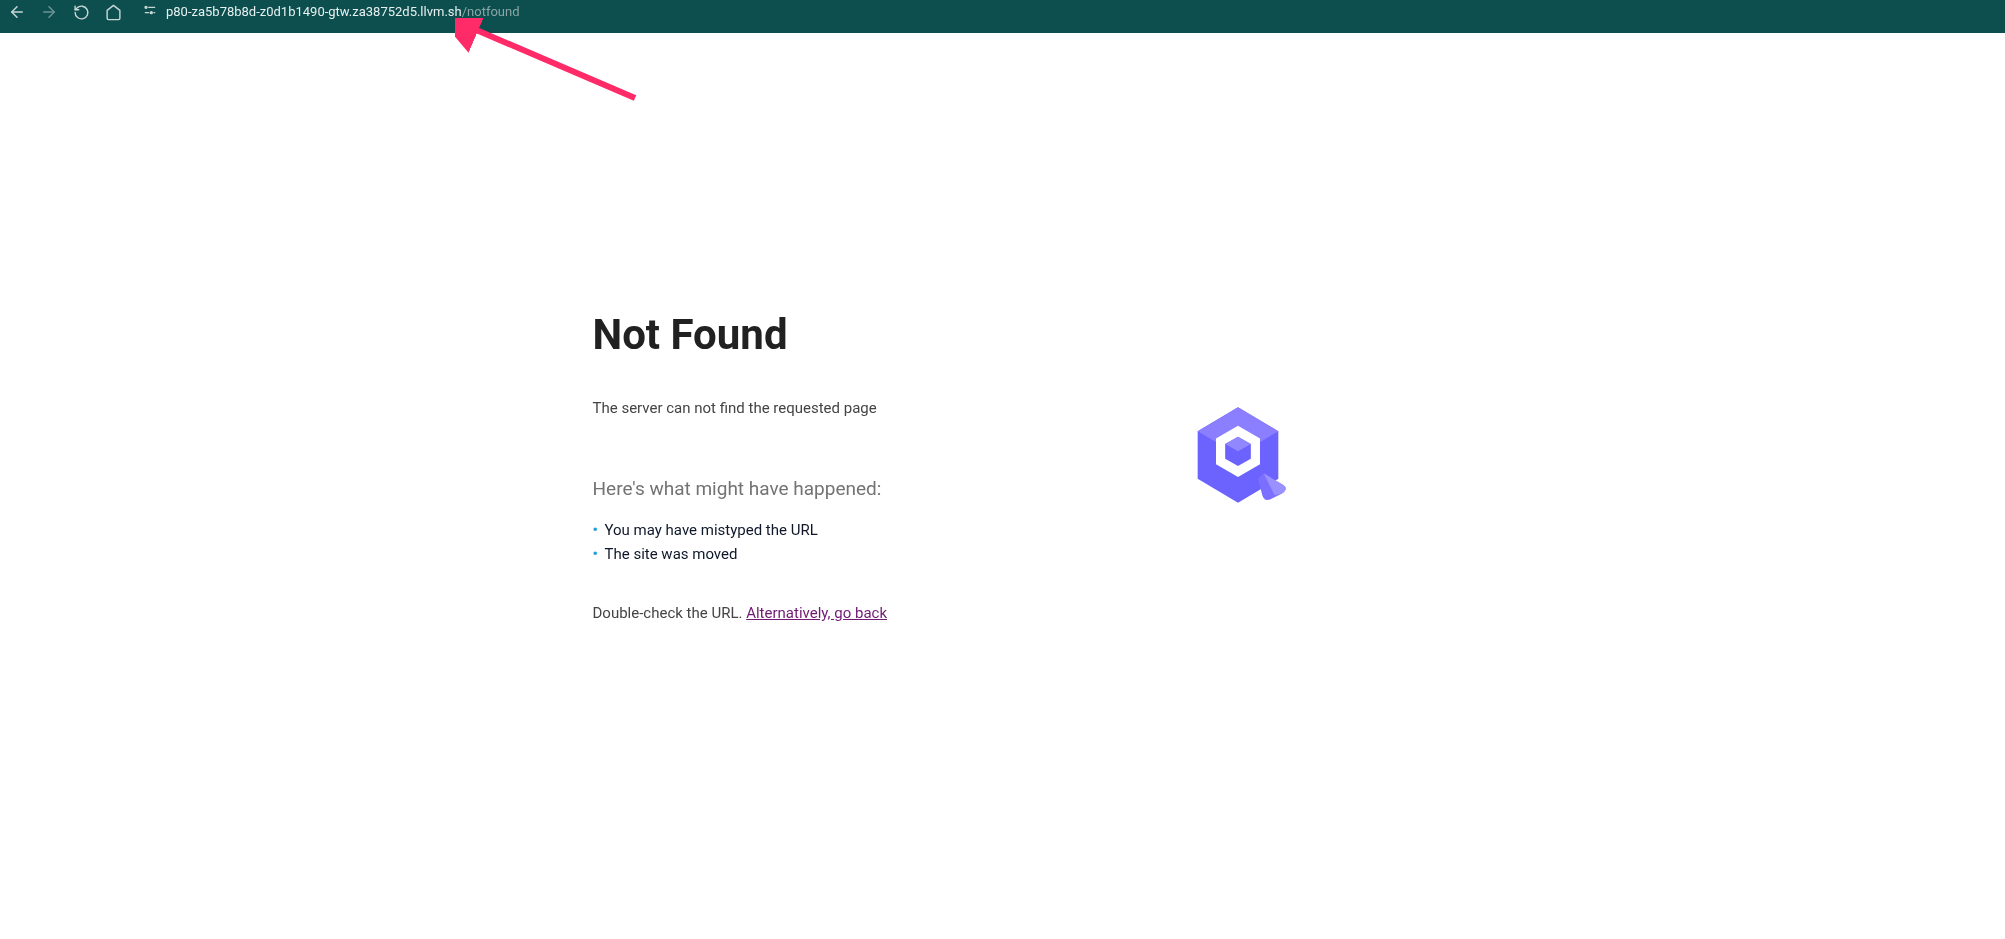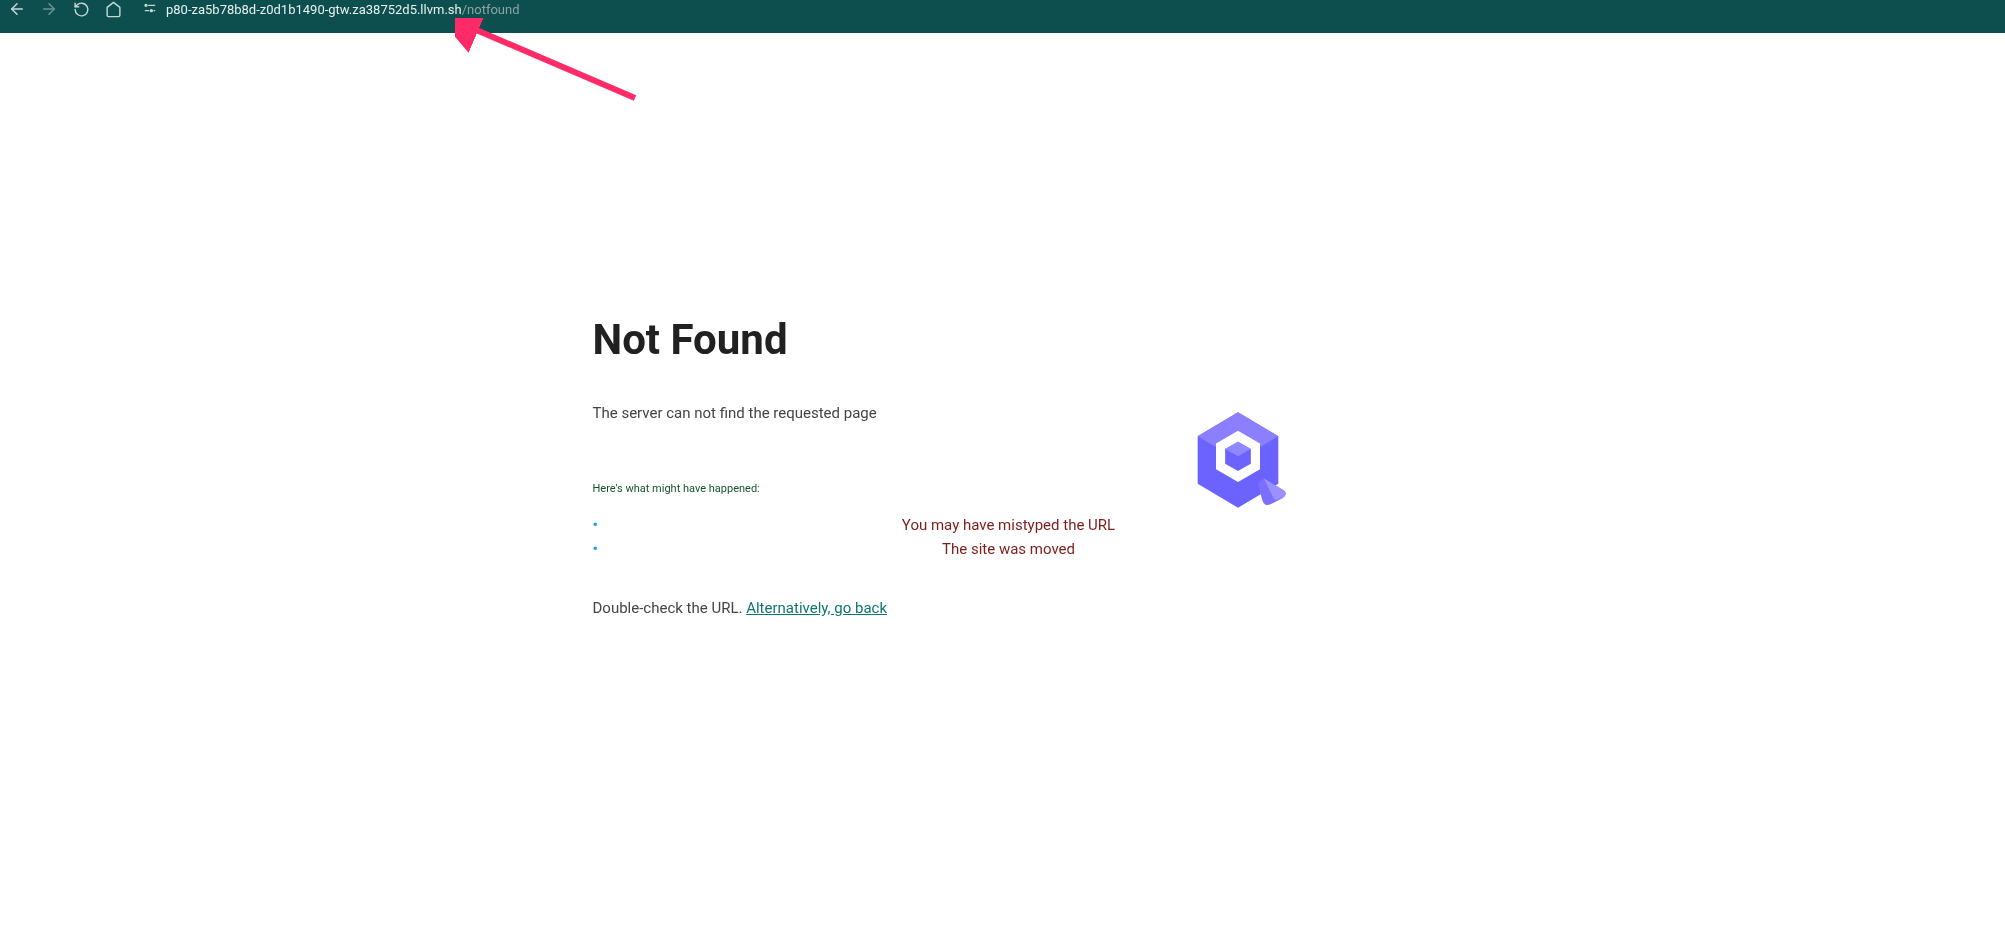--- a/index.html
+++ b/index.html
@@ -12,22 +12,22 @@
       background: #fff;
       width: 2005px;
       height: 939px;
       overflow: hidden;
       position: relative;
     }
     .browser-bar {
       background: #0d4f4f;
       height: 33px;
       display: flex;
-      align-items: flex-start;
-      padding: 0 8px;
+      align-items: flex-end;
+      padding: 12px 8px;
       gap: 14px;
     }
     .nav-icon {
       width: 18px;
       height: 18px;
       display: flex;
       align-items: center;
       justify-content: center;
       color: #c8d6d6;
       cursor: pointer;
@@ -71,49 +71,48 @@
       font-weight: 700;
       color: #212121;
       margin-bottom: 40px;
     }
     .error-subtitle {
       font-size: 15px;
       color: #444;
       margin-bottom: 60px;
     }
     .error-hint {
-      font-size: 11px;
-      color: #14532d;
+      font-size: 19px;
+      color: #737373;
       margin-bottom: 18px;
     }
     .error-list {
       list-style: none;
       margin-bottom: 38px;
     }
     .error-list li {
       font-size: 15px;
-      color: #7f1d1d;
+      color: #0f172a;
       line-height: 1.6;
       position: relative;
       padding-left: 12px;
-      text-align: center;
     }
     .error-list li::before {
       content: "•";
       color: #26a0da;
       position: absolute;
       left: 0;
       font-weight: bold;
     }
     .error-footer {
       font-size: 15px;
       color: #444;
     }
     .error-footer a {
-      color: #0f766e;
+      color: #701a75;
     }
     .logo {
       position: absolute;
       right: 120px;
       top: 90px;
       width: 110px;
       height: 110px;
     }
     .annotation-arrow {
       position: absolute;

